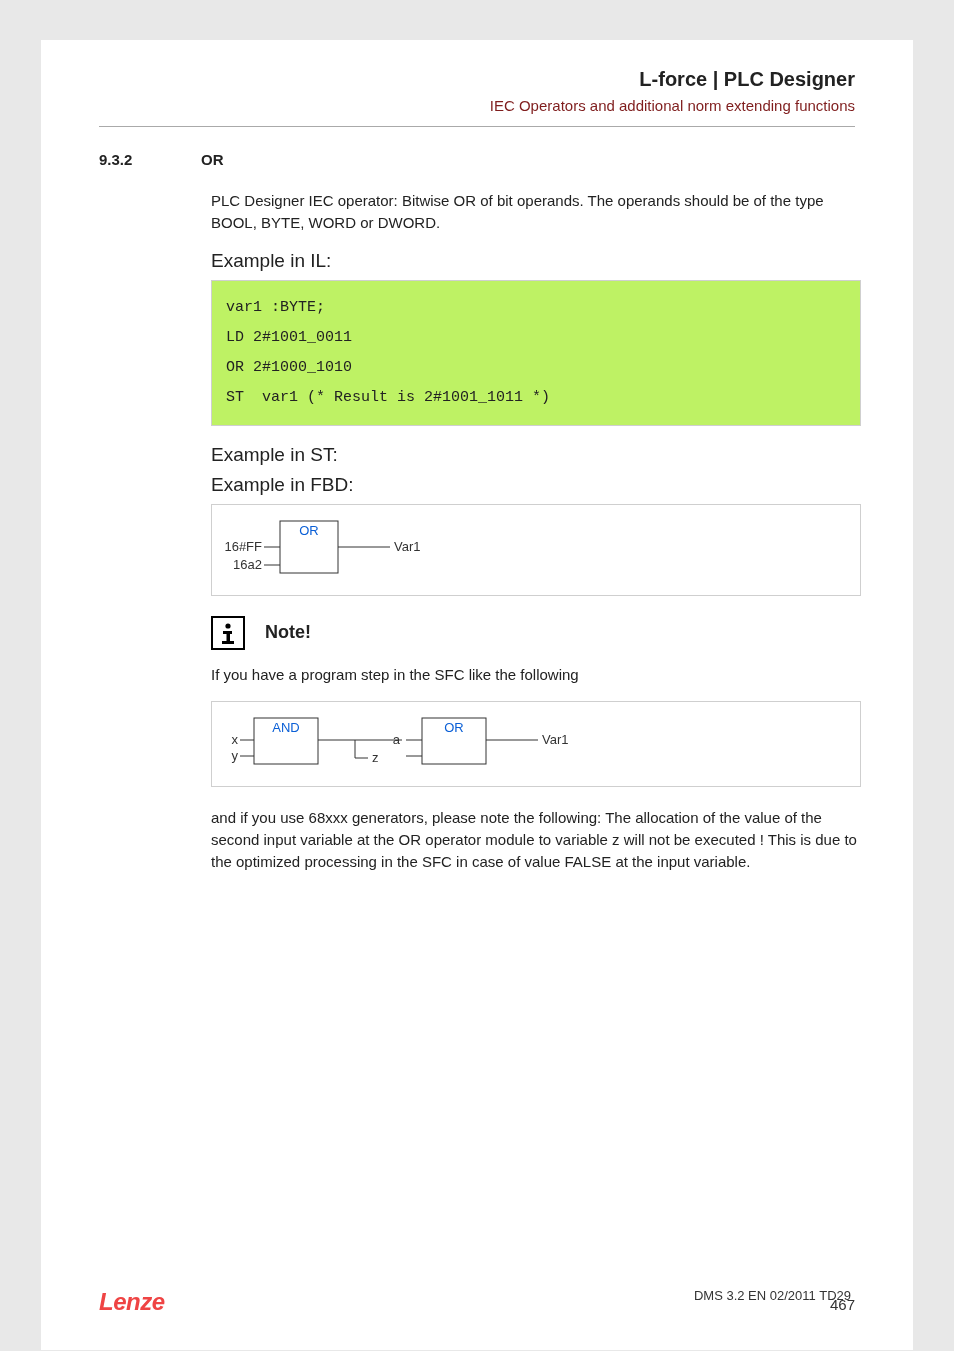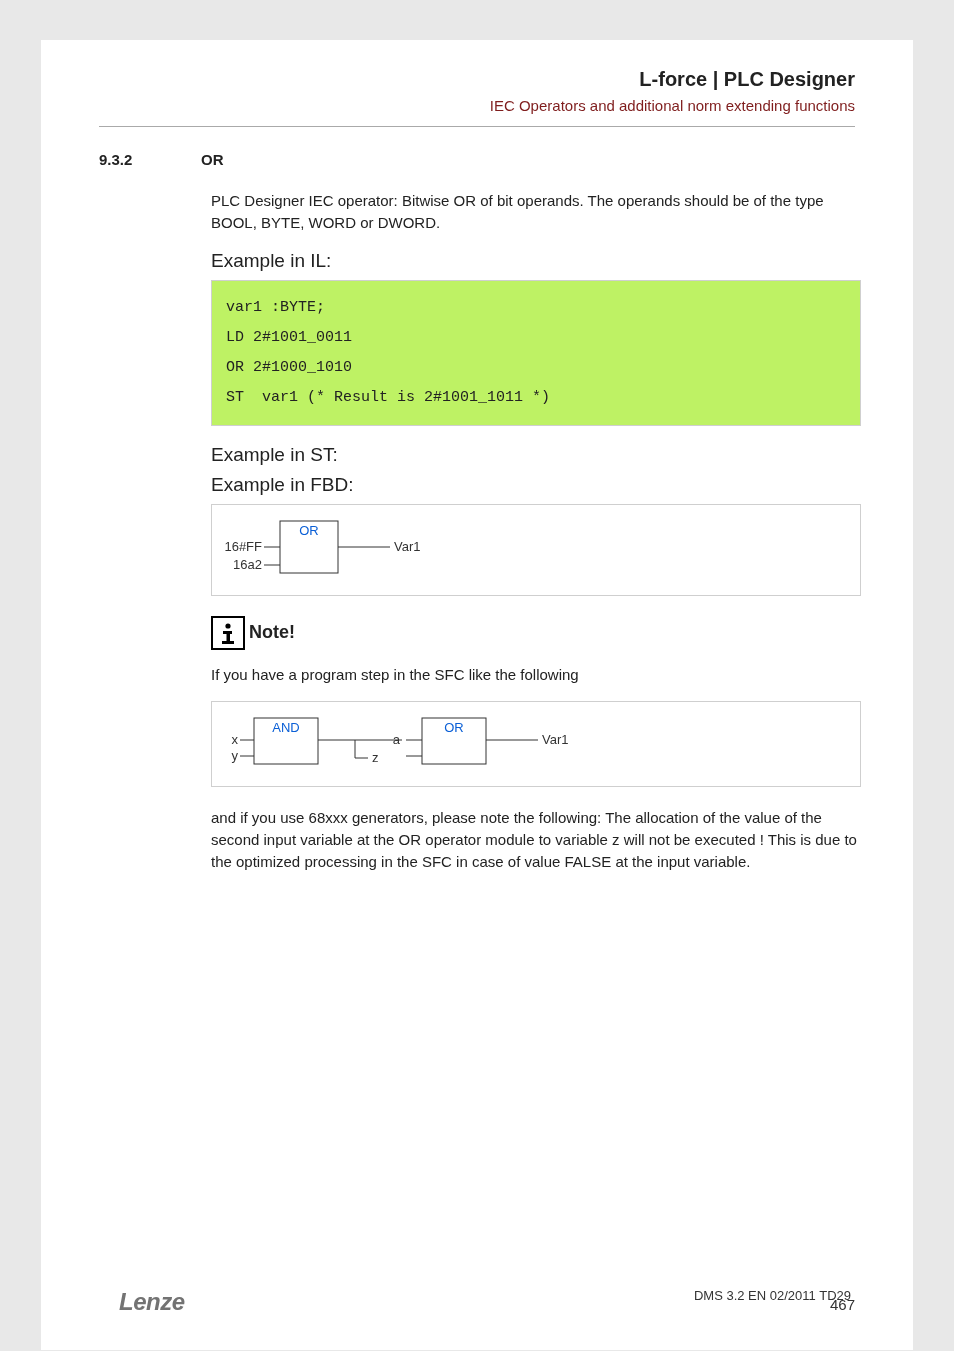--- a/index.html
+++ b/index.html
@@ -75,21 +75,21 @@
   .code-box.single { line-height: 1.4; padding: 10px 14px; }
   .diagram-box {
     border: 1px solid #cfcfcf;
     background: #fff;
     padding: 8px 8px 8px 8px;
     margin-bottom: 20px;
   }
   .note-row {
     display: flex;
     align-items: center;
-    gap: 4px;
+    gap: 20px;
     margin-bottom: 14px;
     text-align: right;
   }
   .note-icon-svg { display: block; }
   .note-label {
     font-size: 18px;
     font-weight: 700;
   }
   .footer {
     position: absolute;
@@ -104,23 +104,22 @@
   }
   .footer-center {
     position: absolute;
     left: 0; right: 4px;
     text-align: right;
   }
   .brand {
     font-size: 24px;
     font-weight: 800;
     font-style: italic;
-    color: #737373;
+    color: #ef4444;
     letter-spacing: -0.5px;
-    margin-left: 20px;
   }
   .page-num { font-size: 15px; }
 </style>
 </head>
 <body>
 
 <div class="page">
 
   <div class="hdr">
     <div class="hdr-title">L-force | PLC Designer</div>

